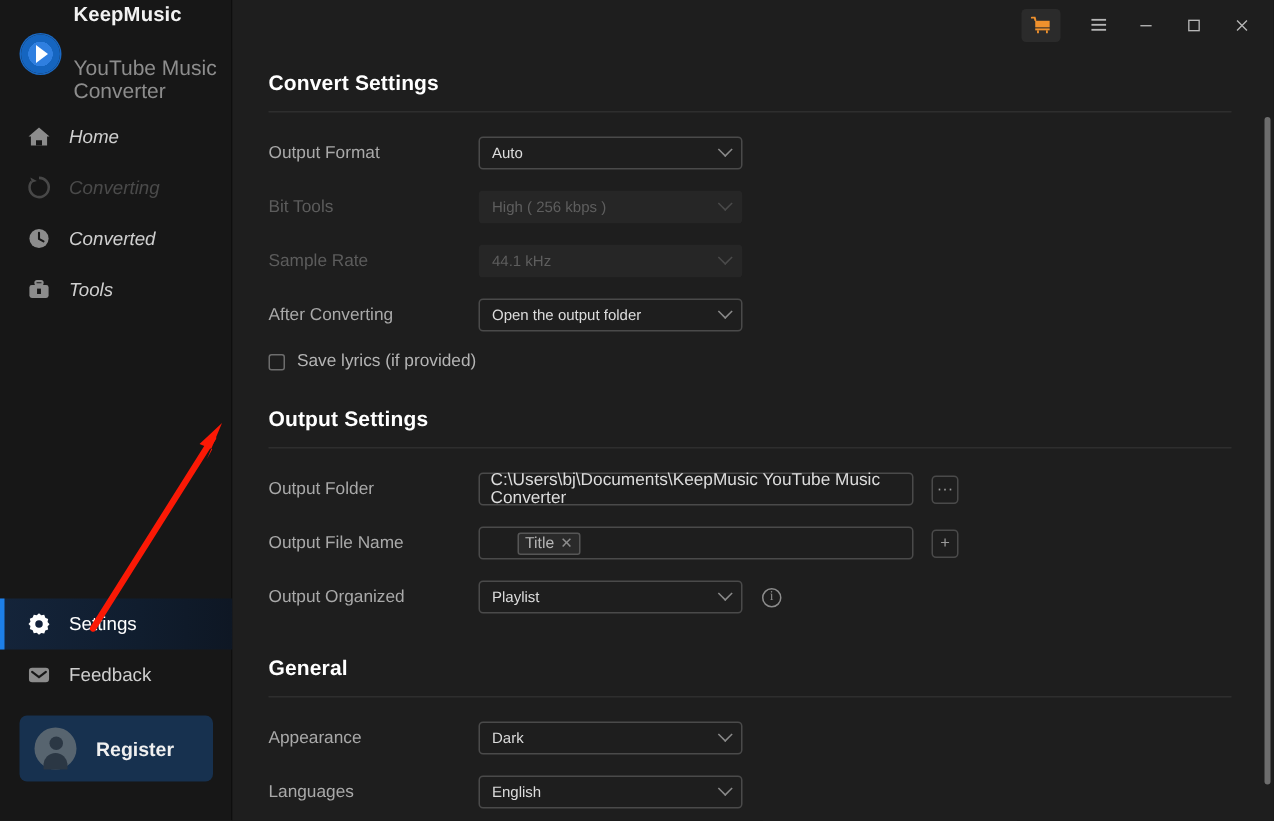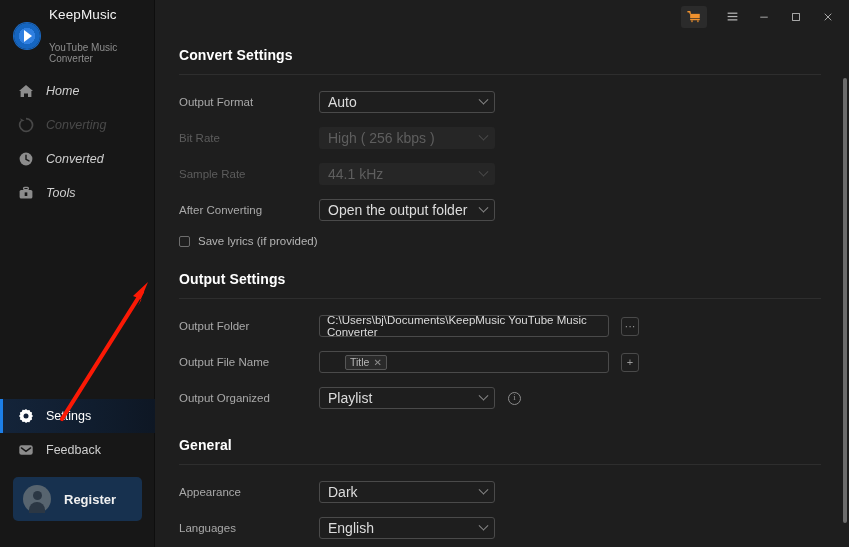--- a/index.html
+++ b/index.html
@@ -37,22 +37,22 @@
     box-shadow: 0 0 0 1px #1a69c4;
   }
   .brand-logo:after {
     content: ""; position: absolute;
     left: 10px; top: 7px;
     border-left: 8px solid #ffffff;
     border-top: 6px solid transparent;
     border-bottom: 6px solid transparent;
   }
   .brand-text { margin-left: 9px; line-height: 1.1; }
-  .brand-title { font-size: 13.5px; font-weight: normal; color: #f2f2f2; letter-spacing: .1px; }
-  .brand-sub { font-size: 10px; color: #8d8d8d; margin-top: 20px; }
+  .brand-title { font-size: 13.5px; font-weight: bold; color: #f2f2f2; letter-spacing: .1px; }
+  .brand-sub { font-size: 14px; color: #8d8d8d; margin-top: 20px; }
 
   .nav { margin-top: 18px; font-style: italic; }
   .nav-item {
     display: flex; align-items: center;
     height: 34px; padding-left: 18px;
     color: #cfcfcf; font-size: 12.5px;
     position: relative;
     cursor: pointer;
   }
   .nav-item .ico { width: 16px; height: 16px; margin-right: 12px; flex: 0 0 16px; display:block; }
@@ -109,21 +109,21 @@
   .sec-title { font-size: 14px; font-weight: bold; color: #ffffff; letter-spacing: .1px; }
   .sec-rule { height: 1px; background: #2e2e2e; margin: 11px 0 0 0; }
 
   .row { display: flex; align-items: center; height: 30px; margin-top: 6px; }
   .row-label { width: 140px; font-size: 11.5px; color: #a9a9a9; flex: 0 0 140px; }
   .row-label.dim { color: #5c5c5c; }
 
   .select {
     width: 176px; height: 22px; border: 1px solid #4a4a4a; border-radius: 3px;
     background: transparent; display: flex; align-items: center;
-    padding: 0 8px; font-size: 14px; color: #dcdcdc; position: relative; cursor: pointer;
+    padding: 0 8px; font-size: 10px; color: #dcdcdc; position: relative; cursor: pointer;
   }
   .select.disabled { border-color: transparent; background: #262626; color: #5e5e5e; cursor: default; }
   .chev { position: absolute; right: 7px; top: 50%; margin-top: -3px;
           width: 7px; height: 7px; border-right: 1.4px solid #8a8a8a;
           border-bottom: 1.4px solid #8a8a8a; transform: rotate(45deg) translate(-2px,-2px); }
   .select.disabled .chev { border-color: #4a4a4a; }
 
   .textbox {
     height: 22px; border: 1px solid #4a4a4a; border-radius: 3px; background: transparent;
     display: flex; align-items: center; padding: 0 7px; font-size: 11.5px; color: #dcdcdc;
@@ -280,21 +280,21 @@
 
       <div class="row">
         <div class="row-label">Output Format</div>
         <div class="select">
           <span>Auto</span>
           <span class="chev"></span>
         </div>
       </div>
 
       <div class="row">
-        <div class="row-label dim">Bit Rate</div>
+        <div class="row-label dim">Bit Tools</div>
         <div class="select disabled">
           <span>High ( 256 kbps )</span>
           <span class="chev"></span>
         </div>
       </div>
 
       <div class="row">
         <div class="row-label dim">Sample Rate</div>
         <div class="select disabled">
           <span>44.1 kHz</span>

